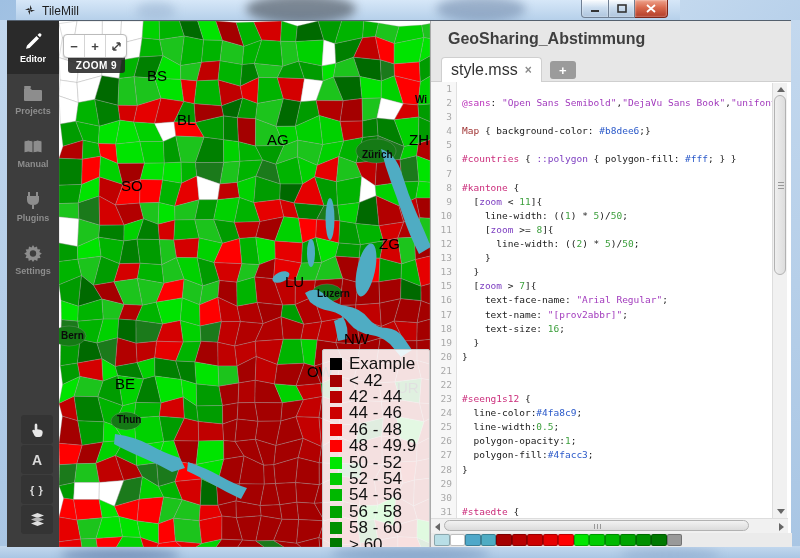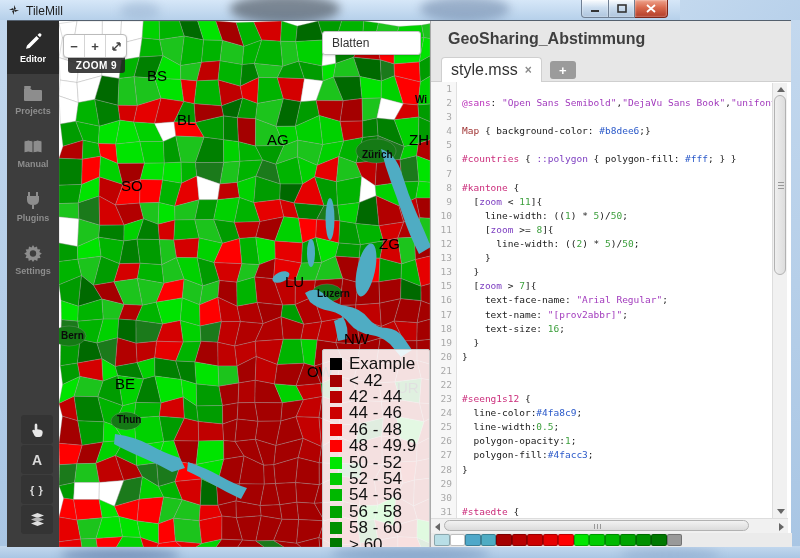--- a/index.html
+++ b/index.html
@@ -1,20 +1,20 @@
 <!DOCTYPE html>
 <html><head>
 <meta charset="utf-8">
 <style>
   html,body{margin:0;padding:0;width:800px;height:558px;overflow:hidden;
     font-family:"Liberation Sans",sans-serif;-webkit-font-smoothing:antialiased;}
   .desktop{position:absolute;inset:0;background:linear-gradient(135deg,#9fc0e2,#c8dcf0 45%,#8fb4dc);}
   
-  .titlebar{position:absolute;left:0;top:0;width:664px;height:20px;
-    background:linear-gradient(180deg,#d6e7f8,#b6d0ea);overflow:hidden;padding-left:16px;}
+  .titlebar{position:absolute;left:16px;top:0;width:664px;height:20px;
+    background:linear-gradient(180deg,#d6e7f8,#b6d0ea);overflow:hidden;}
   .blob{position:absolute;border-radius:50%;filter:blur(5px);}
   .win-title-wrap{position:absolute;left:8px;top:2px;display:flex;align-items:center;gap:6px;z-index:3;}
   .win-title{font-size:12px;color:#1d1d1d;}
   .win-buttons{position:absolute;right:12px;top:0;display:flex;z-index:3;}
   .win-btn{height:17px;display:flex;align-items:center;justify-content:center;
     border:1px solid #6f7f93;border-top:none;color:#fff;font-size:10px;
     background:linear-gradient(180deg,rgba(255,255,255,.85),rgba(205,220,235,.5) 45%,rgba(160,180,205,.5));
     box-shadow:inset 0 0 2px rgba(255,255,255,.8);}
   .win-btn.min{width:26px;border-radius:0 0 0 4px;color:#333;}
   .win-btn.max{width:25px;border-left:none;color:#333;}
@@ -762,23 +762,20 @@
         <div class="seg">−</div>
         <div class="seg">+</div>
         <div class="seg">
           <svg width="11" height="11" viewBox="0 0 11 11">
               <path d="M2 9 L9 2 M9 2 L9 5.5 M9 2 L5.5 2 M2 9 L2 5.5 M2 9 L5.5 9" stroke="#444" stroke-width="1.4" fill="none"></path>
             </svg>
         </div>
       </div>
       <div class="zoombadge">ZOOM 9</div>
 
-      <div class="searchbox">
-        <span class="val">Blatten</span>
-      </div>
 
       <div class="legend">
         <div id="legend-rows">
             <div class="legend-row">
               <span class="legend-swatch" style="background: rgb(0, 0, 0);"></span>
               <span class="legend-label">Example</span>
             </div>
             <div class="legend-row">
               <span class="legend-swatch" style="background: rgb(164, 0, 0);"></span>
               <span class="legend-label">&lt; 42</span>

